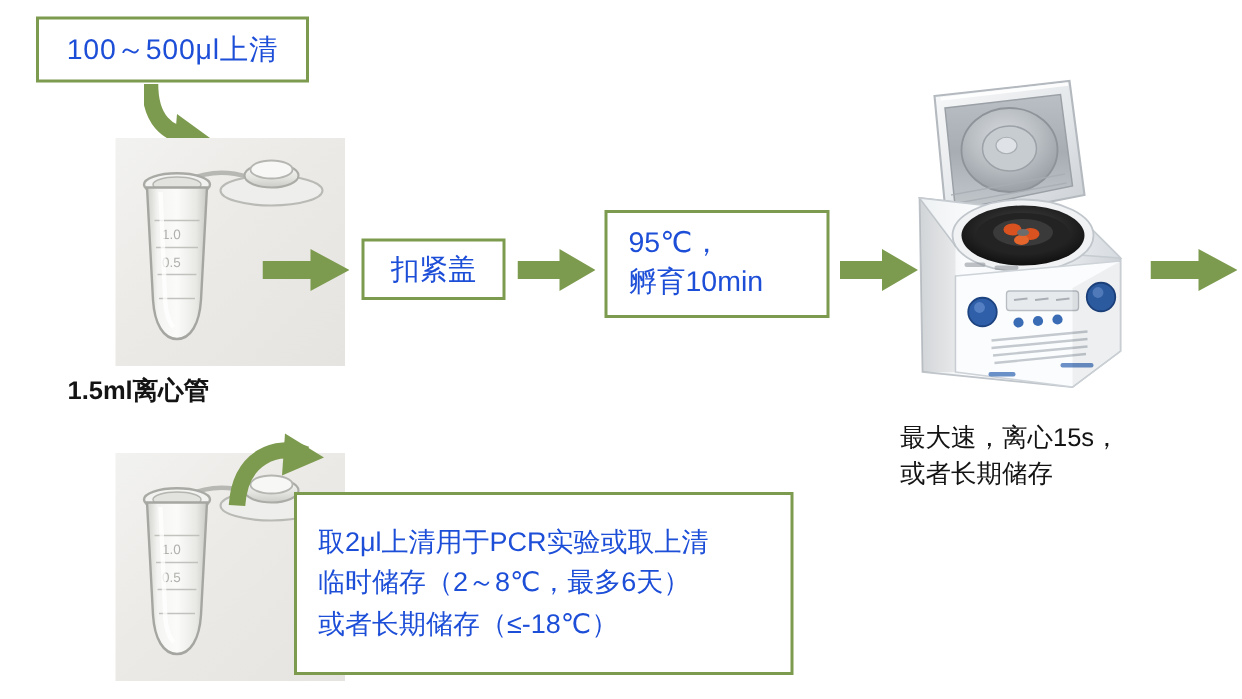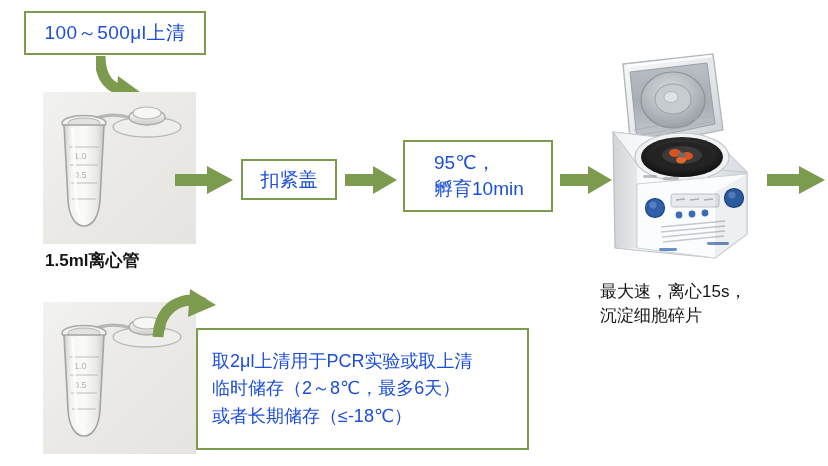--- a/index.html
+++ b/index.html
@@ -49,20 +49,21 @@
 
   
   .carrow { position: absolute; }
   .carrow svg { display: block; }
 
   
   .tube-photo {
     position: absolute;
     background: linear-gradient(135deg,#f2f2f0 0%, #eceae7 45%, #e6e4e1 100%);
     overflow: hidden;
+    margin-left: 34px;
   }
   .tube-art { position: absolute; left: 0; top: 0; }
   .tube-art svg { display: block; }
 
   
   .cf-photo { position: absolute; overflow: hidden; }
   .cf-photo svg { display: block; }
 </style>
 </head>
 <body>
@@ -135,21 +136,21 @@
 
   <div class="gbox center" style="left:241px; top:159px; width:96px; height:41px; font-size:19px;">扣紧盖</div>
 
   <div class="sarrow" style="left:345px; top:166px; width:52px; height:28px;">
     <svg width="52" height="28" viewBox="0 0 52 28">
       <polygon points="0,8 28,8 28,0 52,14 28,28 28,20 0,20" fill="#7d9b4e"></polygon>
     </svg>
   </div>
 
   <div class="gbox" style="left:403px; top:140px; width:150px; height:72px;
-              padding-left:29px; font-size:19px; line-height:1.35;">95℃，
+              padding-left:14px; font-size:19px; line-height:1.35;">95℃，
 孵育10min</div>
 
   <div class="sarrow" style="left:560px; top:166px; width:52px; height:28px;">
     <svg width="52" height="28" viewBox="0 0 52 28">
       <polygon points="0,8 28,8 28,0 52,14 28,28 28,20 0,20" fill="#7d9b4e"></polygon>
     </svg>
   </div>
 
   <div class="cf-photo" style="left:597px; top:52px; width:158px; height:216px;">
     <svg width="158" height="216" viewBox="0 0 158 216">
@@ -257,21 +258,21 @@
         <rect x="62" y="196" width="18" height="3" rx="1.4"></rect>
         <rect x="110" y="190" width="22" height="3" rx="1.4"></rect>
       </g>
 
       <path d="M16 80 L18 196 L40 196 L40 112 Z" fill="#000000" opacity="0.06"></path>
       <path d="M150 122 L150 182 L118 206 L118 140 Z" fill="#000000" opacity="0.05"></path>
     </svg>
   </div>
 
   <div class="caption" style="left:600px; top:280px; font-size:17px; line-height:1.42;">最大速，离心15s，
-沉淀细胞碎片</div>
+或者长期储存</div>
 
   <div class="sarrow" style="left:767px; top:166px; width:58px; height:28px;">
     <svg width="58" height="28" viewBox="0 0 58 28">
       <polygon points="0,8 32,8 32,0 58,14 32,28 32,20 0,20" fill="#7d9b4e"></polygon>
     </svg>
   </div>
 
   <div class="tube-photo" style="left:43px; top:302px; width:153px; height:152px;">
     <div class="tube-art">
       <svg width="153" height="152" viewBox="0 0 153 152">

